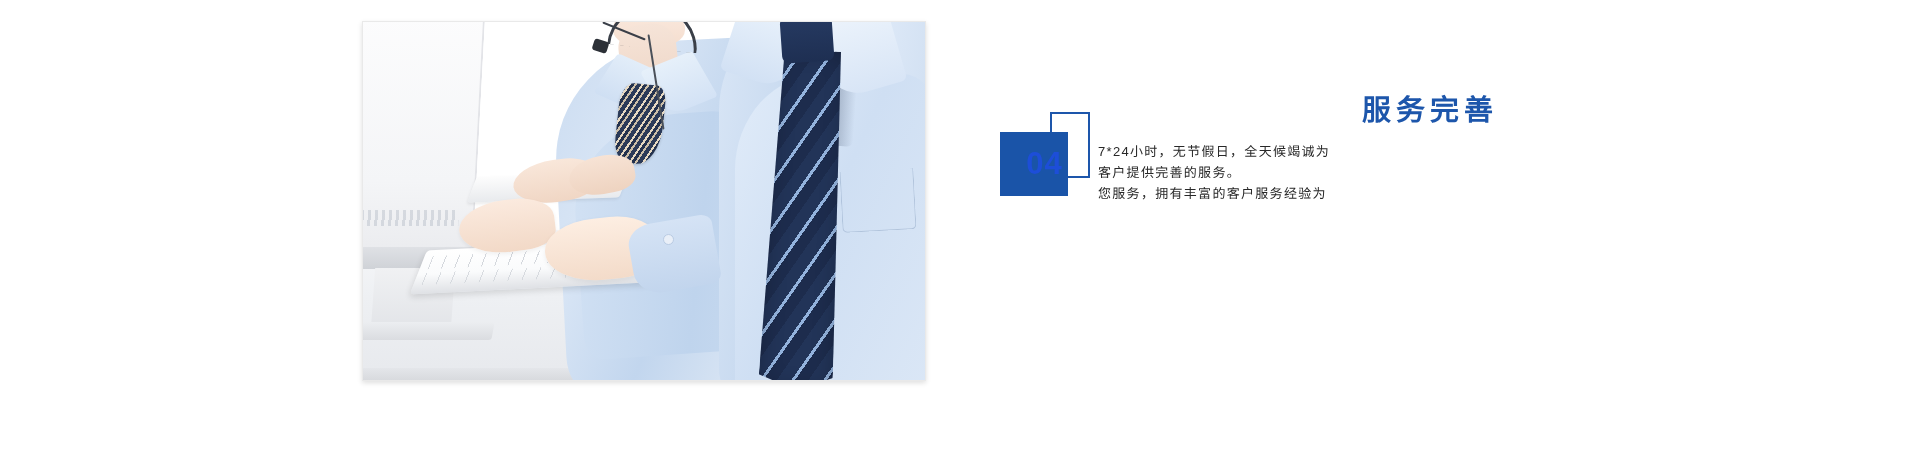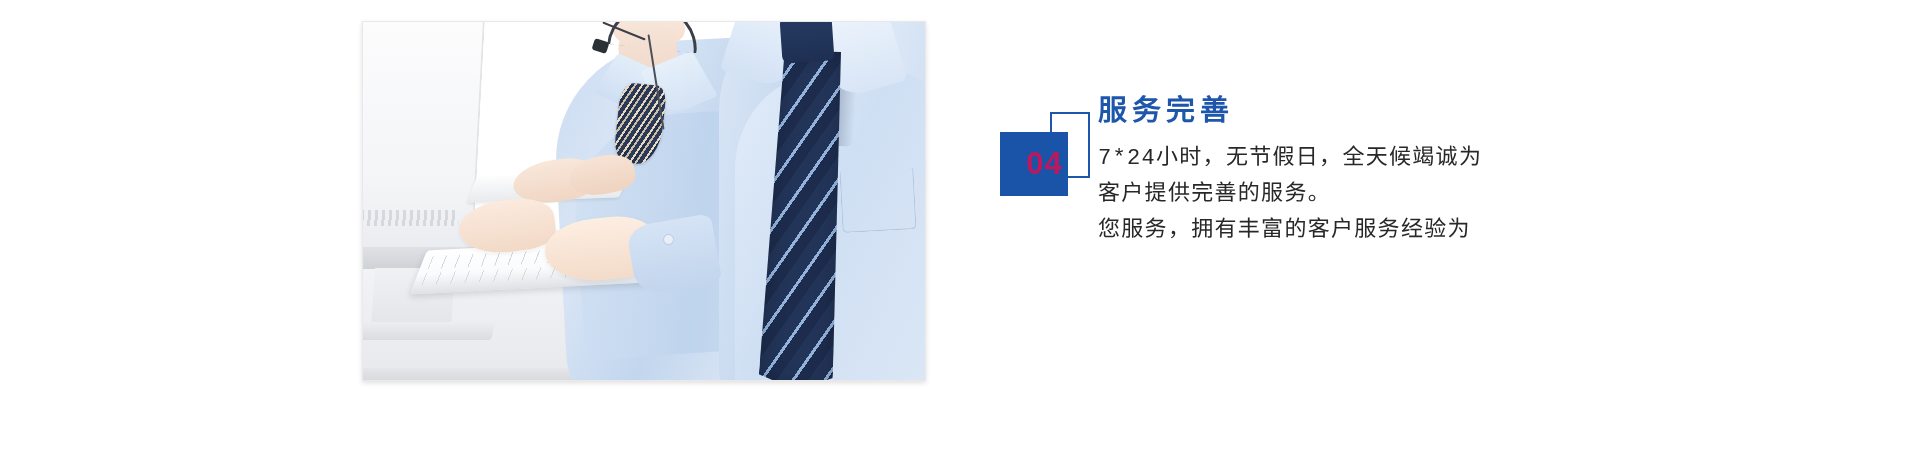--- a/index.html
+++ b/index.html
@@ -469,49 +469,50 @@
     background: #1a54a8;
   }
   .badge-number {
     position: absolute;
     left: 0;
     top: 20px;
     width: 89px;
     height: 64px;
     line-height: 64px;
     text-align: center;
-    color: #be185d;
+    color: #1d4ed8;
     font-size: 31px;
     font-weight: 700;
     letter-spacing: 1px;
     font-family: "Liberation Sans", sans-serif;
   }
 
   .text-block {
     position: absolute;
     left: 98px;
     top: 92px;
     width: 400px;
   }
   .heading {
     margin: 0;
     font-size: 29px;
     font-weight: 700;
     color: #1d56ab;
     letter-spacing: 5px;
     line-height: 1.25;
     font-family: Liberation Serif, serif;
+    text-align: right;
   }
   .body-text {
     margin: 13px 0 0 0;
-    font-size: 22px;
+    font-size: 13px;
     color: #282828;
     line-height: 1.62;
     letter-spacing: 1.3px;
-    font-family: Liberation Mono, monospace;
+    font-family: Liberation Sans, sans-serif;
   }
   .body-line {
     display: block;
     white-space: nowrap;
   }
 </style>
 </head>
 <body>
 
 <div class="section">

